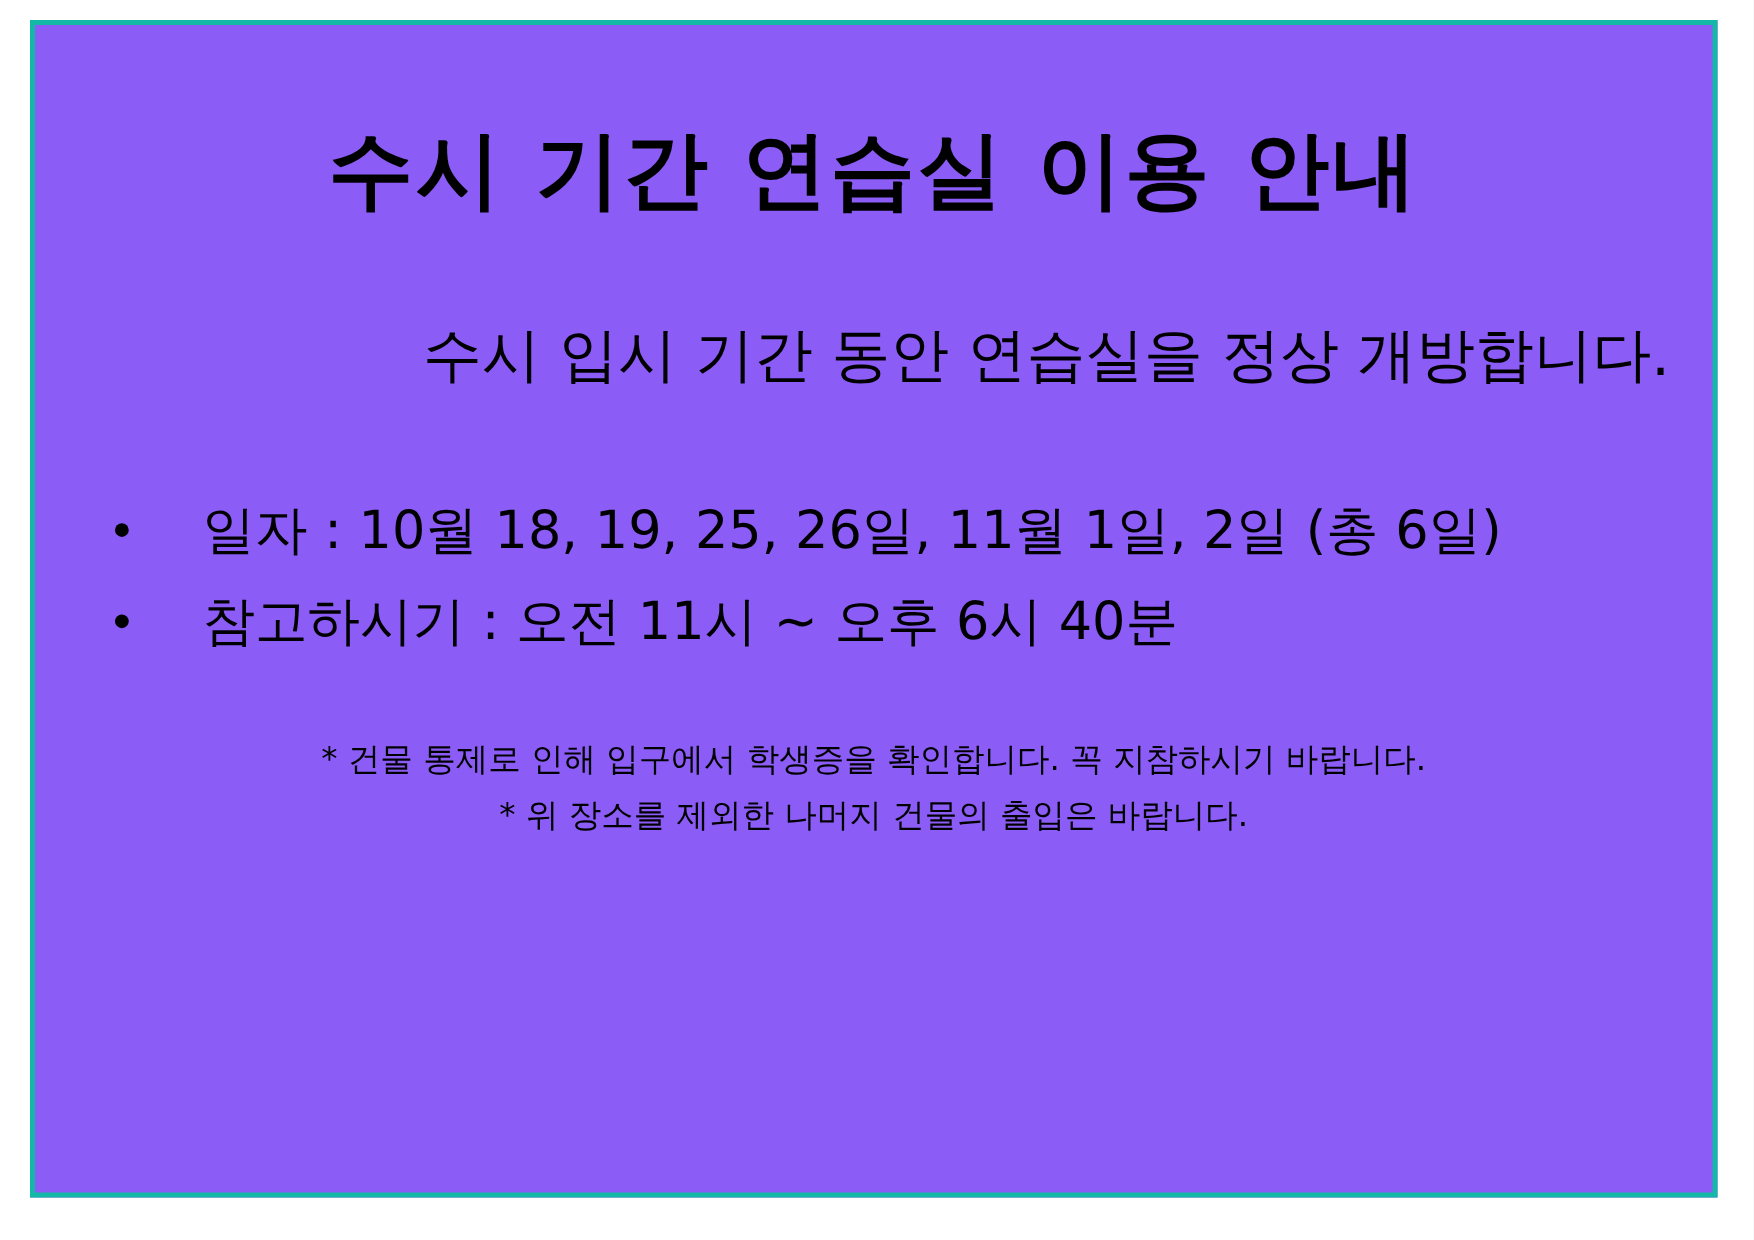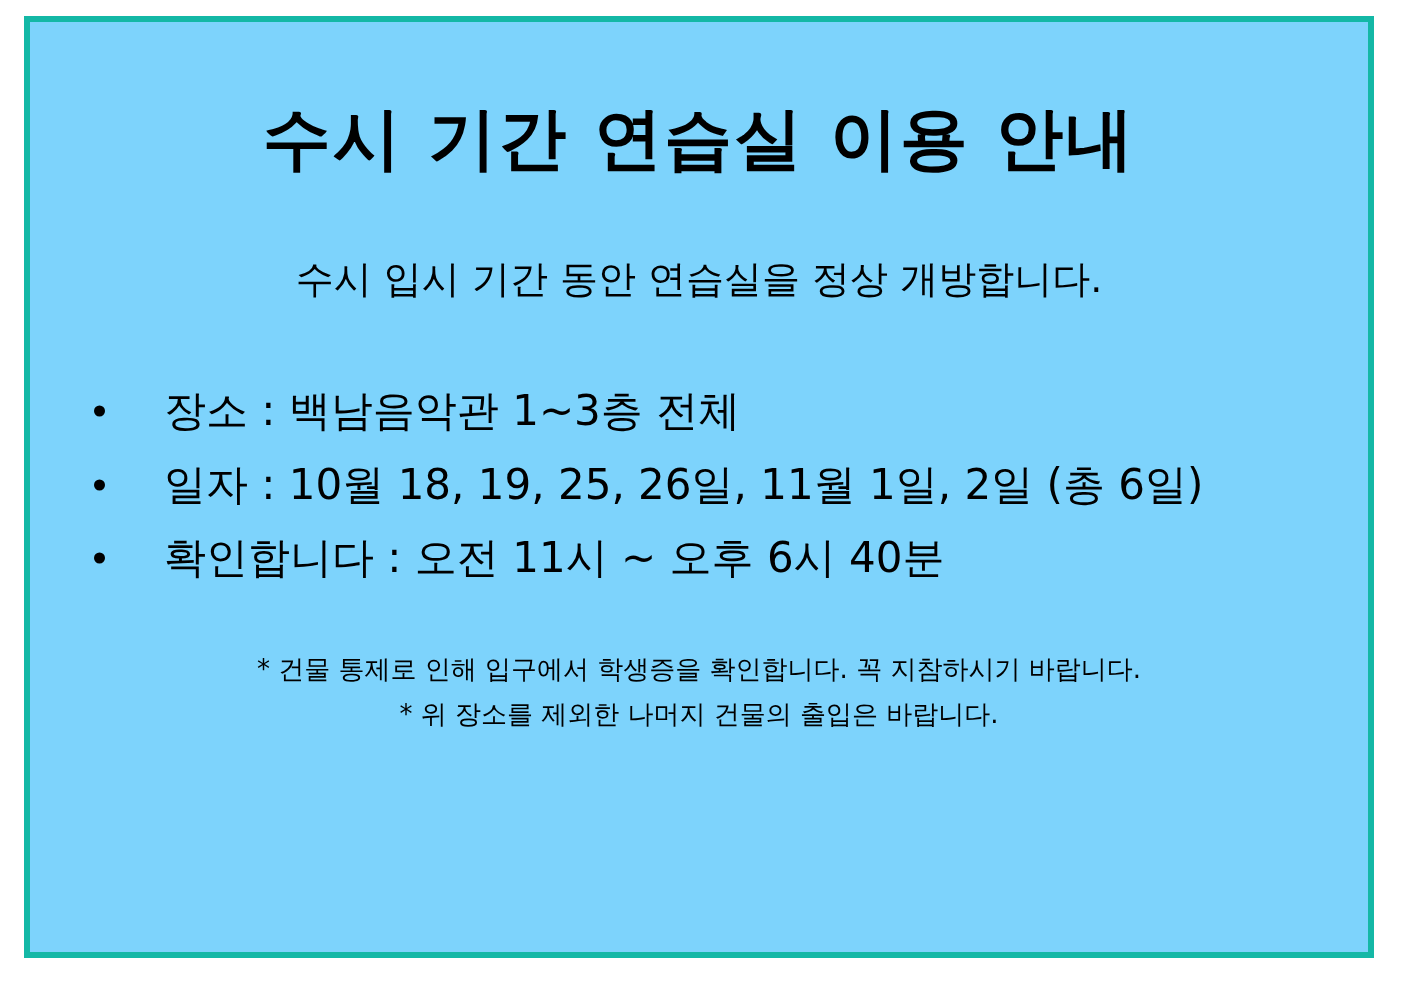--- a/index.html
+++ b/index.html
@@ -13,43 +13,43 @@
     font-family: "DejaVu Sans", "Liberation Sans", sans-serif;
     color: #000000;
     overflow: hidden;
   }
   .notice-sheet {
     position: absolute;
     left: 24px;
     top: 16px;
     width: 1350px;
     height: 942px;
-    border: 6px solid #14b8a6;
+    border: 4px solid #14b8a6;
     box-sizing: border-box;
-    background: #7dd3fc;
+    background: #8b5cf6;
   }
   .notice-inner {
     position: relative;
     width: 100%;
     height: 100%;
     box-sizing: border-box;
     padding: 0 34px;
   }
   .notice-title {
     text-align: center;
     font-size: 68px;
     font-weight: bold;
     letter-spacing: 2px;
     line-height: 1.1;
     margin-top: 80px;
     white-space: nowrap;
   }
   .notice-intro {
-    text-align: center;
-    font-size: 38px;
+    text-align: right;
+    font-size: 47px;
     line-height: 1.62;
     margin-top: 72px;
     font-weight: normal;
   }
   .notice-intro .line {
     display: block;
     white-space: nowrap;
   }
   .details-list {
     margin: 64px 0 0 0;
@@ -92,27 +92,24 @@
   <div class="notice-inner">
 
     <div class="notice-title">수시 기간 연습실 이용 안내</div>
 
     <div class="notice-intro">
       <span class="line">수시 입시 기간 동안 연습실을 정상 개방합니다.</span>
     </div>
 
     <ul class="details-list">
       <li>
-        <span>장소 : 백남음악관 1~3층 전체</span>
-      </li>
-      <li>
         <span>일자 : 10월 18, 19, 25, 26일, 11월 1일, 2일 (총 6일)</span>
       </li>
       <li>
-        <span>확인합니다 : 오전 11시 ~ 오후 6시 40분</span>
+        <span>참고하시기 : 오전 11시 ~ 오후 6시 40분</span>
       </li>
     </ul>
 
     <div class="footnotes">
       <span class="fn">* 건물 통제로 인해 입구에서 학생증을 확인합니다. 꼭 지참하시기 바랍니다.</span>
       <span class="fn">* 위 장소를 제외한 나머지 건물의 출입은 바랍니다.</span>
     </div>
 
   </div>
 </div>

